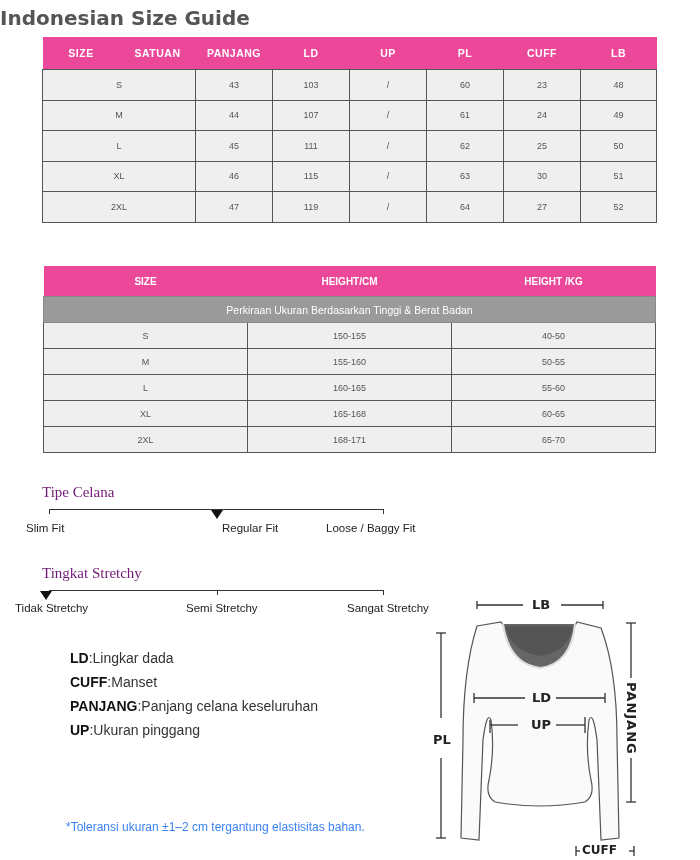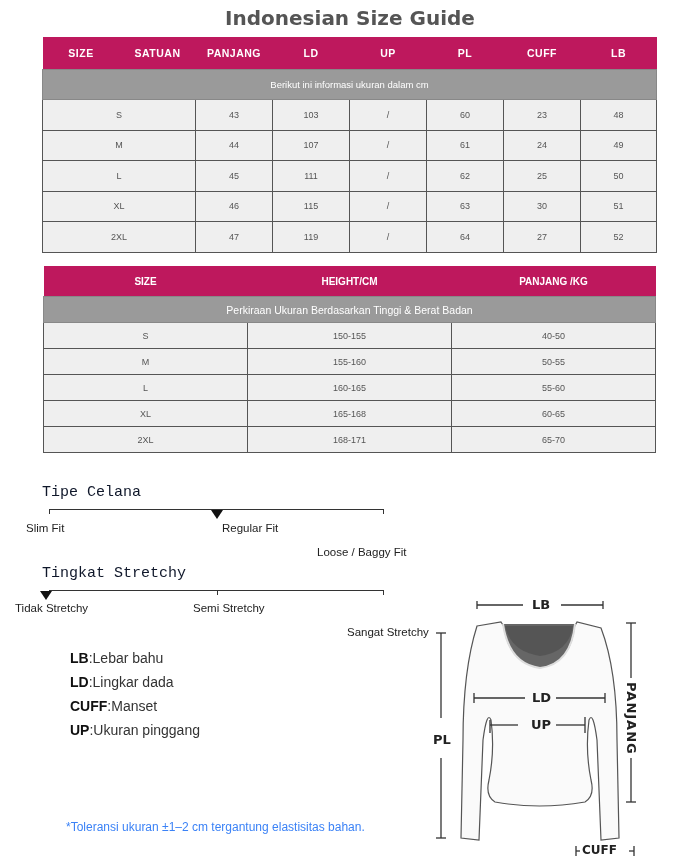--- a/index.html
+++ b/index.html
@@ -1,35 +1,35 @@
 <!DOCTYPE html>
 <html><head>
 <meta charset="utf-8">
 <style>
   html, body { margin:0; padding:0; background:#ffffff; }
   body { width:700px; height:860px; position:relative; overflow:hidden; font-family:"Liberation Sans", sans-serif; color:#222; }
-  .title { position:absolute; left:0; top:6px; width:700px; text-align:center; font-family:"DejaVu Sans", sans-serif; font-weight:bold; font-size:20px; color:#555; }
+  .title { position:absolute; left:0; top:6px; width:700px; text-align:left; font-family:"DejaVu Sans", sans-serif; font-weight:bold; font-size:20px; color:#555; }
 
   table { border-collapse:collapse; position:absolute; table-layout:fixed; }
   td, th { text-align:center; padding:0; font-size:9px; color:#555; }
-  th { background:#be185d; color:#fff; font-weight:bold; font-size:10.5px; letter-spacing:0.5px; }
+  th { background:#ec4899; color:#fff; font-weight:bold; font-size:10.5px; letter-spacing:0.5px; }
   .sub td { background:#9a9a9a; color:#fff; font-size:9.5px; border:1px solid #888; }
   .row td { background:#efefef; border:1px solid #555; }
 
   #t1 { left:42px; top:37px; width:614px; }
   #t1 th { height:32px; }
   #t1 .sub td { height:29px; }
   #t1 .row td { height:29.5px; }
 
   #t2 { left:43px; top:266px; width:612px; }
   #t2 th { height:30px; font-size:10px; letter-spacing:0; }
   #t2 .sub td { height:25px; font-size:10.5px; }
   #t2 .row td { height:25px; }
 
-  .sec-title { position:absolute; font-size:15px; color:#0f172a; font-family:Liberation Mono, monospace; }
+  .sec-title { position:absolute; font-size:15px; color:#701a75; font-family:Liberation Serif, serif; }
   .scale-line { position:absolute; height:1px; background:#333; }
   .tick { position:absolute; width:1px; height:5px; background:#333; }
   .marker { position:absolute; width:0; height:0; border-left:6px solid transparent; border-right:6px solid transparent; border-top:9px solid #111; }
   .scale-label { position:absolute; font-size:11.5px; color:#222; white-space:nowrap; }
 
   .legend { position:absolute; left:70px; top:648px; }
   .legend-item { height:24px; line-height:20px; font-size:14px; color:#333; white-space:nowrap; }
   .legend-item .abbr { font-weight:bold; font-family:"Liberation Sans", sans-serif; color:#111; }
   .note { position:absolute; left:66px; top:820px; font-size:12px; color:#3b82f6; white-space:nowrap; }
 
@@ -56,23 +56,20 @@
       <tr>
     <th>SIZE</th>
     <th>SATUAN</th>
     <th>PANJANG</th>
     <th>LD</th>
     <th>UP</th>
     <th>PL</th>
     <th>CUFF</th>
     <th>LB</th>
   </tr>
-  <tr class="sub">
-    <td colspan="8">Berikut ini informasi ukuran dalam cm</td>
-  </tr>
   <tr class="row">
     <td colspan="2">S</td>
     <td>43</td>
     <td>103</td>
     <td>/</td>
     <td>60</td>
     <td>23</td>
     <td>48</td>
   </tr>
   <tr class="row">
@@ -117,21 +114,21 @@
 <table id="t2">
   <colgroup>
       <col style="width:204px">
       <col style="width:204px">
       <col style="width:204px">
     </colgroup>
   <tbody>
       <tr>
     <th>SIZE</th>
     <th>HEIGHT/CM</th>
-    <th>PANJANG /KG</th>
+    <th>HEIGHT /KG</th>
   </tr>
   <tr class="sub">
     <td colspan="3">Perkiraan Ukuran Berdasarkan Tinggi &amp; Berat Badan</td>
   </tr>
   <tr class="row">
     <td>S</td>
     <td>150-155</td>
     <td>40-50</td>
   </tr>
   <tr class="row">
@@ -157,35 +154,35 @@
 </tbody>
   </table>
 
 <div class="sec-title" style="left:42px; top:484px;">Tipe Celana</div>
 <div class="scale-line" style="left:49px; top:509px; width:335px;"></div>
 <div class="tick" style="left:49px; top:509px;"></div>
 <div class="tick" style="left:383px; top:509px;"></div>
 <div class="marker" style="left:211px; top:510px;"></div>
 <div class="scale-label" style="left:26px; top:522px;">Slim Fit</div>
 <div class="scale-label" style="left:186px; top:522px;padding-left:36px;">Regular Fit</div>
-<div class="scale-label" style="left:317px; top:522px;margin-top:24px;">Loose / Baggy Fit</div>
+<div class="scale-label" style="left:326px; top:522px;">Loose / Baggy Fit</div>
 
 <div class="sec-title" style="left:42px; top:565px;">Tingkat Stretchy</div>
 <div class="scale-line" style="left:49px; top:590px; width:335px;"></div>
 <div class="tick" style="left:217px; top:590px;"></div>
 <div class="tick" style="left:383px; top:590px;"></div>
 <div class="marker" style="left:40px; top:591px;"></div>
 <div class="scale-label" style="left:15px; top:602px;">Tidak Stretchy</div>
-<div class="scale-label" style="left:193px; top:602px;text-align:right;">Semi Stretchy</div>
-<div class="scale-label" style="left:347px; top:602px;margin-top:24px;">Sangat Stretchy</div>
+<div class="scale-label" style="left:186px; top:602px;text-align:right;">Semi Stretchy</div>
+<div class="scale-label" style="left:347px; top:602px;">Sangat Stretchy</div>
 
 <div class="legend">
-  <div class="legend-item"><span class="abbr">LB</span><span>:</span><span>Lebar bahu</span></div>
   <div class="legend-item"><span class="abbr">LD</span><span>:</span><span>Lingkar dada</span></div>
   <div class="legend-item"><span class="abbr">CUFF</span><span>:</span><span>Manset</span></div>
+  <div class="legend-item"><span class="abbr">PANJANG</span><span>:</span><span>Panjang celana keseluruhan</span></div>
   <div class="legend-item"><span class="abbr">UP</span><span>:</span><span>Ukuran pinggang</span></div>
 </div>
 
 <div class="note">*Toleransi ukuran ±1–2 cm tergantung elastisitas bahan.</div>
 
 <div class="diagram">
   <svg width="240" height="270" viewBox="0 0 240 270">
 
     <path d="M52,36 L76,32 Q100,70 115,72 Q132,70 152,32 L176,38 Q192,80 192,150 L194,248 L176,250 L172,150 Q168,120 164,130 Q160,160 166,190 Q170,206 160,212 Q114,220 70,212 Q60,206 64,190 Q70,160 66,130 Q62,120 58,150 L54,250 L36,248 L38,150 Q38,80 52,36 Z" fill="#fafafa" stroke="#555" stroke-width="1.2"></path>
 

